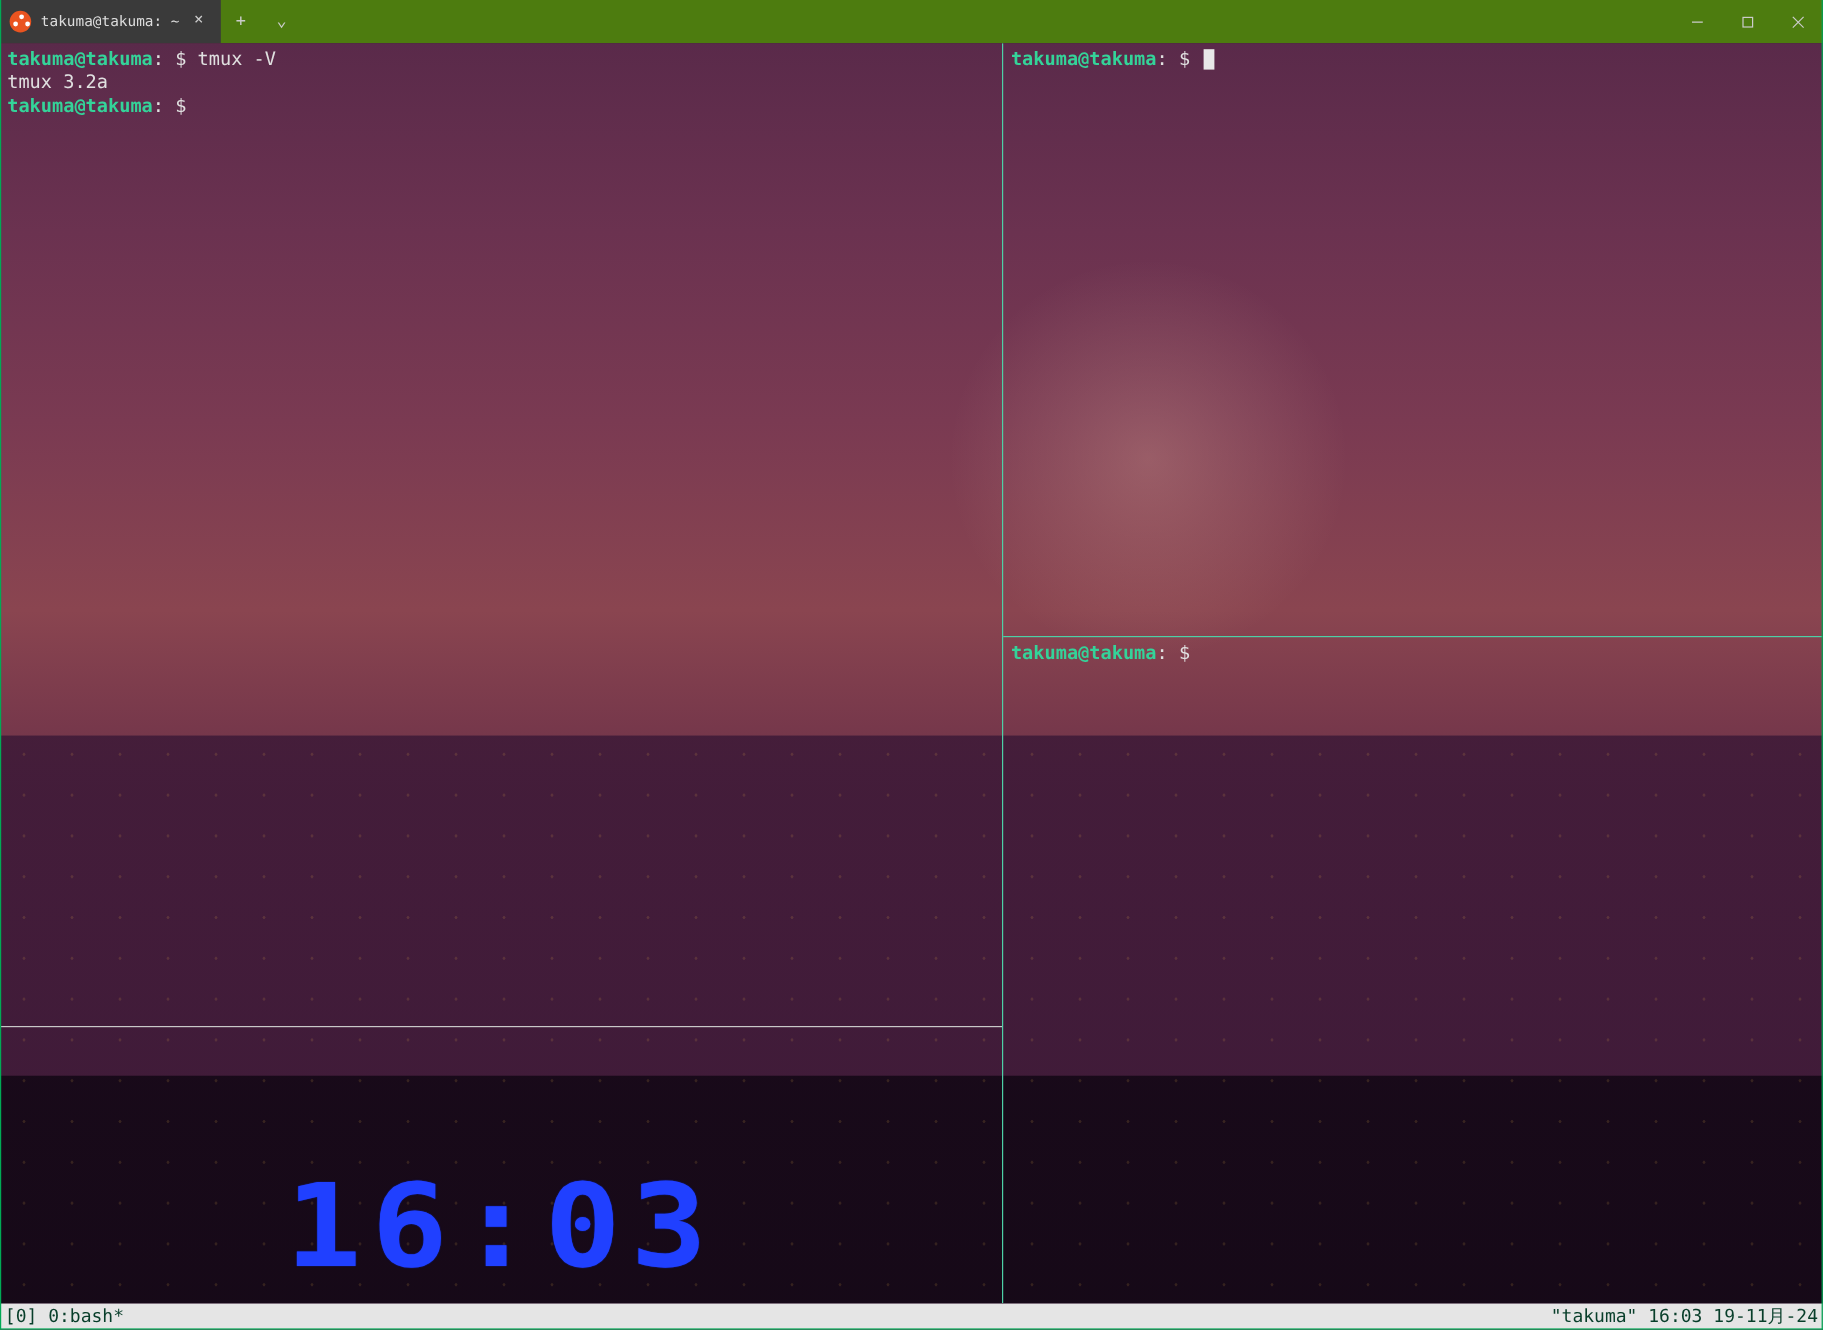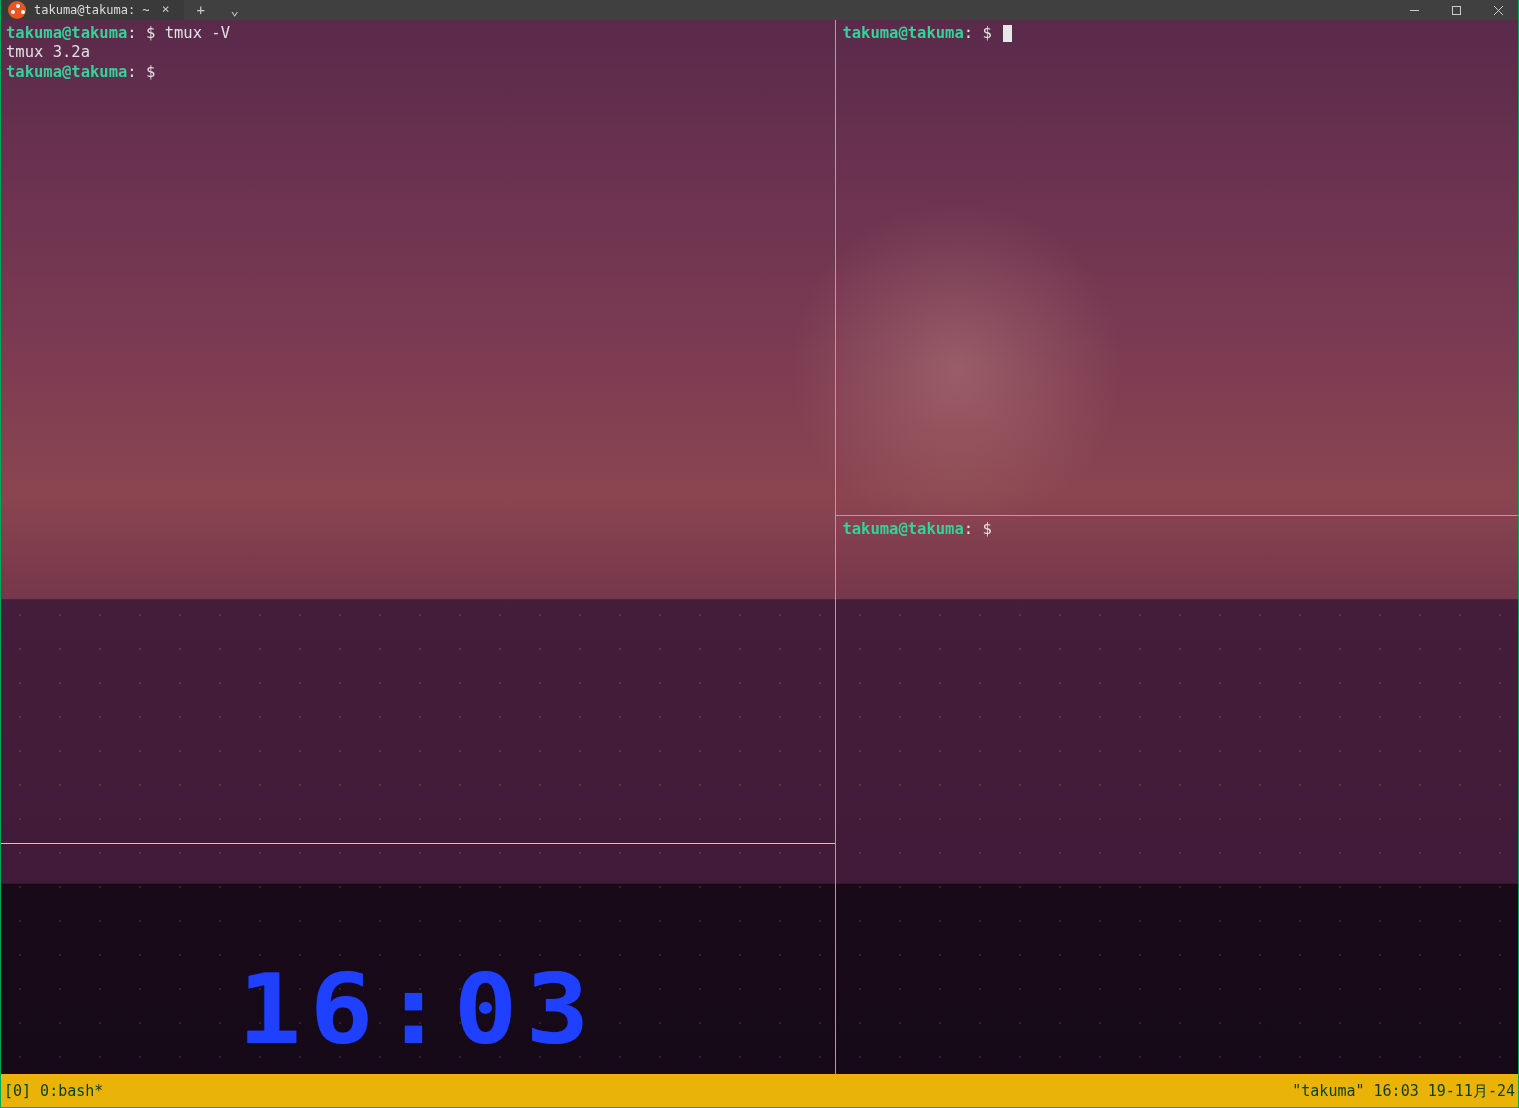--- a/index.html
+++ b/index.html
@@ -7,22 +7,22 @@
   body {
     font-family: "DejaVu Sans Mono", "Liberation Mono", monospace;
     background: #2d1b2e;
     color: #e0e0e0;
     display: flex;
     flex-direction: column;
   }
 
   
   .titlebar {
-    height: 20px;
-    background: #404040;
+    height: 36px;
+    background: #4d7c0f;
     display: flex;
     align-items: stretch;
     user-select: none;
     flex-shrink: 0;
   }
   .tab {
     display: flex;
     align-items: center;
     gap: 8px;
     padding: 0 10px 0 8px;
@@ -149,22 +149,22 @@
     font-weight: 900;
     font-size: 96px;
     letter-spacing: 0.08em;
     color: #2040ff;
     text-shadow: 0 0 1px #1030dd;
     transform: scaleX(1.1);
   }
 
   
   .statusbar {
-    height: 34px;
-    background: #eab308;
+    height: 22px;
+    background: #e5e5e5;
     color: #083e2a;
     display: flex;
     align-items: center;
     font-size: 15px;
     padding: 0 4px;
     flex-shrink: 0;
     font-family: monospace;
   }
   .statusbar .left  { }
   .statusbar .spacer{ flex: 1; }

